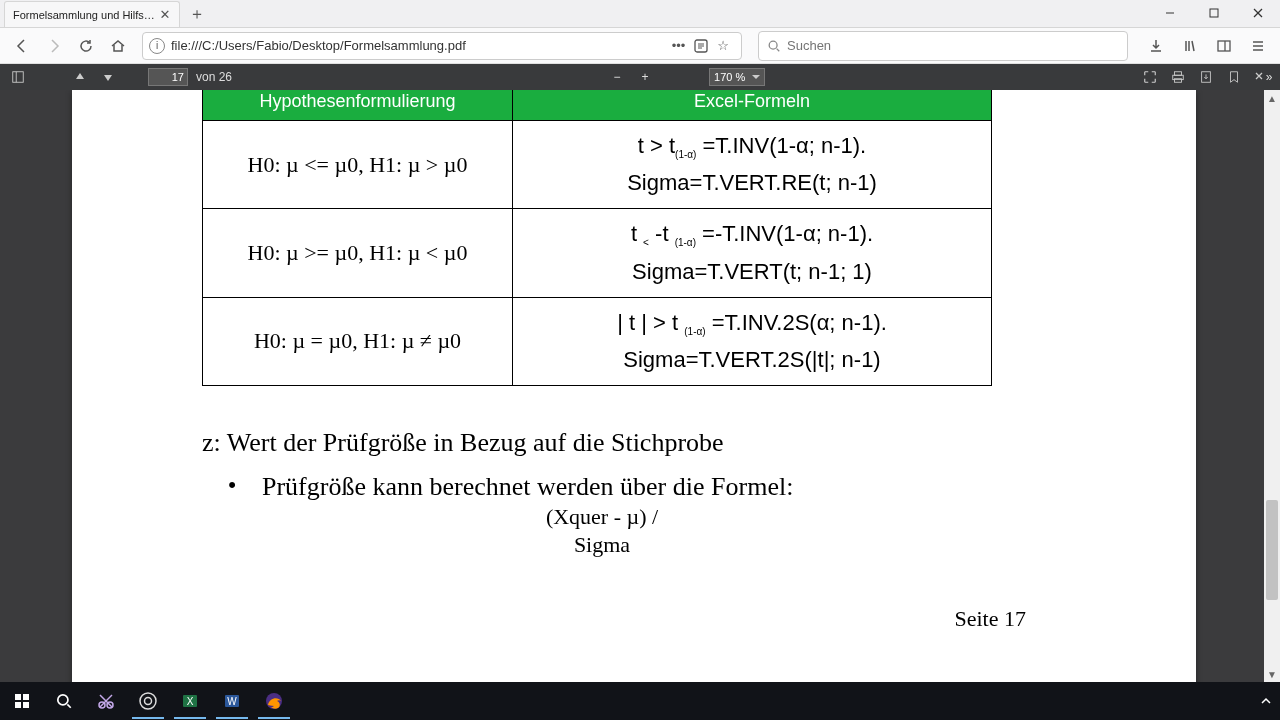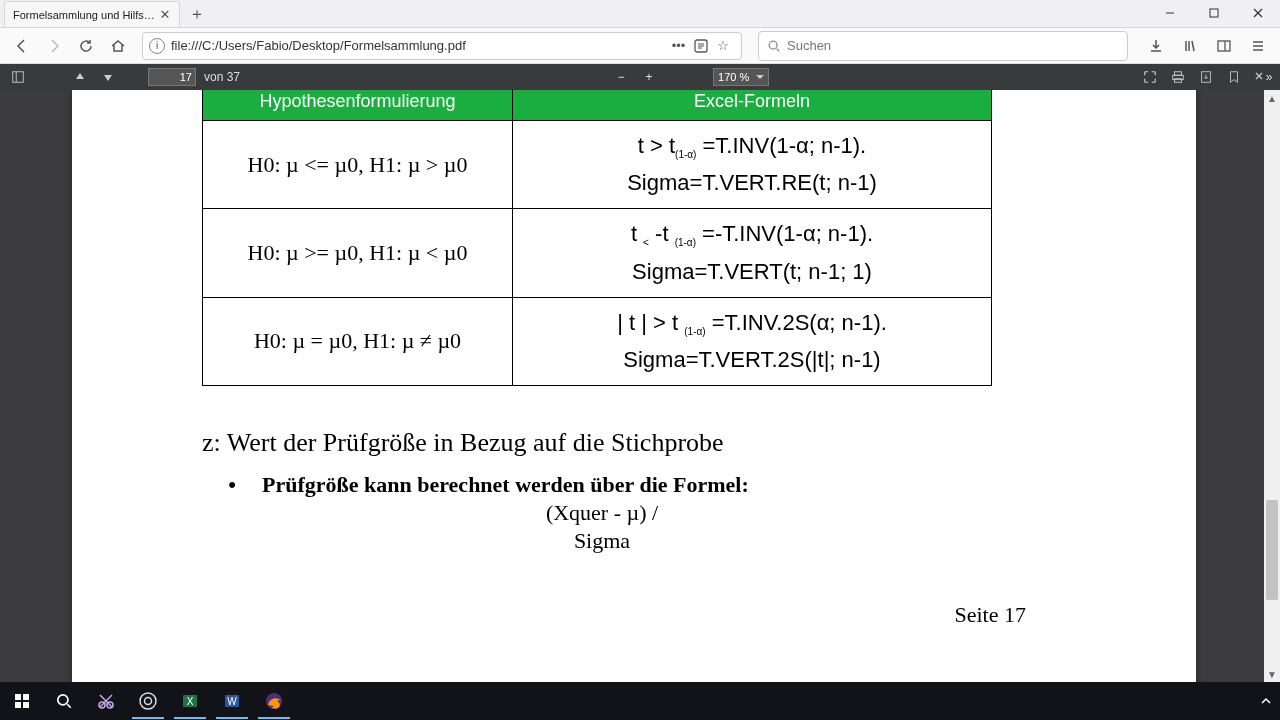--- a/index.html
+++ b/index.html
@@ -24,21 +24,21 @@
 .url-trail { display:flex; gap:8px; align-items:center; margin-right:6px;}
 .url-trail span{color:#555; font-size:13px; cursor:pointer;}
 .searchbox { width:370px; height:28px; border:1px solid #ccc; border-radius:4px; display:flex; align-items:center; padding:14px 8px; gap:6px; background:#fff; margin:0 6px;}
 .searchbox input { border:none; outline:none; flex:1; font-size:13px; color:#888; background:transparent;}
 .right-icons { display:flex; gap:6px; margin-left:4px;}
 .right-icons .nav-icon{color:#555;}
 
 
 #pdfbar { height:26px; background:#393a3c; display:flex; align-items:center; color:#ddd; font-size:12px; padding:0 6px; gap:4px; }
 #pdfbar .pbtn { width:24px; height:22px; display:flex; align-items:center; justify-content:center; cursor:pointer; border-radius:2px; color:#ddd;}
-#page-input{ width:48px; height:18px; background:#555; border:1px solid #777; color:#fff; text-align:right; padding:0 3px; font-size:11px;}
+#page-input{ width:40px; height:18px; background:#555; border:1px solid #777; color:#fff; text-align:right; padding:0 3px; font-size:11px;}
 .pdfbar-spacer{flex:1;}
 .zoom-select{ height:18px; background:#555; border:1px solid #777; color:#fff; font-size:11px; padding:0 18px 0 4px; appearance:none; position:relative;}
 .zoom-wrap{position:relative;display:flex;align-items:center;margin-left:6px;padding-left:42px;}
 .zoom-wrap::after{content:"";position:absolute;right:5px;top:7px;border-left:4px solid transparent;border-right:4px solid transparent;border-top:4px solid #ccc;width:0;height:0;pointer-events:none;}
 
 
 #viewer { height:calc(100% - 28px - 36px - 26px - 38px); background:#3b3b3d; position:relative; overflow:hidden;}
 #viewer .scroll { position:absolute; right:0; top:0; bottom:0; width:16px; background:#f0f0f0;}
 #viewer .scroll .thumb{ position:absolute; left:2px; right:2px; top:410px; height:100px; background:#c2c2c2; border-radius:2px;}
 #viewer .scroll .arrow{position:absolute;left:0;right:0;height:16px;display:flex;align-items:center;justify-content:center;color:#666;font-size:10px;}
@@ -51,21 +51,21 @@
 
 .doc-table{ width:790px; border-collapse:collapse; margin-top:-4px;}
 .doc-table th{ background:#1aad3f; color:#fff; font-weight:400; font-size:18px; padding:4px 8px 8px 8px; border:1.5px solid #000;}
 .doc-table td{ border:1.5px solid #000; font-size:22px; text-align:center; padding:12px 8px; vertical-align:middle; font-family:"Times New Roman",serif;}
 .doc-table td .l2{display:block;margin-top:10px;}
 .sub{font-size:10px;vertical-align:sub;}
 
 .para { font-size:26px; font-family:"Times New Roman",serif; margin-top:42px;}
 .bullet-row{display:flex;margin-top:14px;}
 .bullet-row .dot{width:60px;text-align:center;font-size:22px;line-height:26px;}
-.bullet-row .txt{font-size:22px;font-family:"Times New Roman",serif;font-weight:bold;}
+.bullet-row .txt{font-size:26px;font-family:"Times New Roman",serif;}
 .formula{ text-align:center; font-size:22px; font-family:"Times New Roman",serif; margin-left:170px; margin-top:2px; width:460px;}
 .pagenum{ font-size:22px; font-family:"Times New Roman",serif; text-align:right; margin-top:48px; padding-right:40px;}
 
 
 #taskbar { height:38px; background:#111318; display:flex; align-items:center; padding:0 2px; gap:2px;}
 .task-btn{ width:40px; height:36px; display:flex; align-items:center; justify-content:center; cursor:pointer; position:relative;}
 .task-btn.active::after{content:"";position:absolute;left:4px;right:4px;bottom:0;height:2px;background:#76b9ed;}
 #taskbar .tray{margin-left:auto;display:flex;align-items:center;gap:2px;}
 .tray .chev{width:24px;height:36px;display:flex;align-items:center;justify-content:center;color:#fff;cursor:pointer;}
 
@@ -192,21 +192,21 @@
         <path d="M6 2 2 8h8z" fill="#ccc"></path>
       </svg>
     </div>
   <div class="pbtn">
       <svg width="12" height="12">
         <path d="M6 10 2 4h8z" fill="#ccc"></path>
       </svg>
     </div>
   <div style="width:20px"></div>
   <input id="page-input" value="17" style="">
-  <span style="margin-left:4px">von 37</span>
+  <span style="margin-left:4px">von 26</span>
 
   <div class="pdfbar-spacer"></div>
   <div class="pbtn">−</div>
   <div class="pbtn">+</div>
   <div class="zoom-wrap">
     <select class="zoom-select">
       <option>170 %</option>
     </select>
   </div>
   <div class="pdfbar-spacer"></div>

